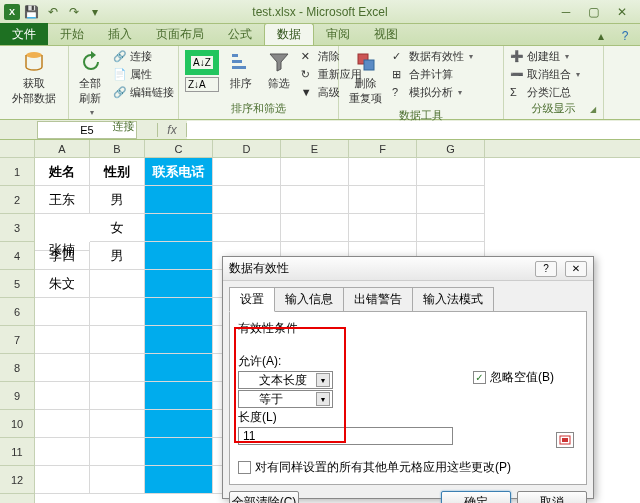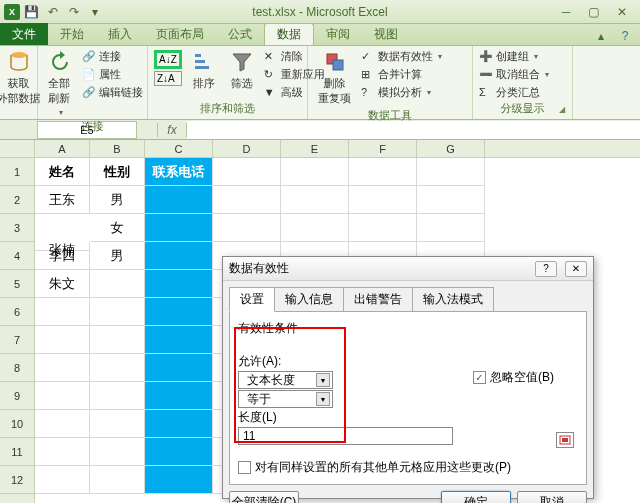--- a/index.html
+++ b/index.html
@@ -53,21 +53,21 @@
   .dialog { position: absolute; left: 222px; top: 256px; width: 372px; height: 243px; background: #f0f0f0; border: 1px solid #888; box-shadow: 2px 2px 8px rgba(0,0,0,0.3); }
   .dlg-title { height: 24px; background: linear-gradient(#fdfdfd, #e8e8e8); border-bottom: 1px solid #ccc; display: flex; align-items: center; justify-content: space-between; padding: 0 6px; font-size: 12px; }
   .dlg-title-right { display: flex; gap: 8px; }
   .dlg-cbtn { width: 22px; height: 16px; border: 1px solid #aaa; border-radius: 2px; display: flex; align-items: center; justify-content: center; font-size: 10px; cursor: pointer; background: #f8f8f8; }
   .dlg-tabs { display: flex; margin: 6px 6px 0 6px; }
   .dlg-tab { padding: 3px 10px; font-size: 12px; border: 1px solid #aaa; background: #f0f0f0; cursor: pointer; margin-right: -1px; }
   .dlg-tab.active { background: #fff; border-bottom-color: #fff; position: relative; z-index: 1; }
   .dlg-body { border: 1px solid #aaa; margin: -1px 6px 6px 6px; background: #fff; padding: 8px; height: 174px; position: relative; }
   .field-stack { display: flex; flex-direction: column; gap: 1px; }
   .lbl { font-size: 12px; color: #000; }
-  .combo { width: 95px; height: 18px; border: 1px solid #888; display: flex; align-items: center; justify-content: space-between; padding: 0 2px 0 8px; font-size: 12px; background: #fff; }
+  .combo { width: 95px; height: 18px; border: 1px solid #888; display: flex; align-items: center; justify-content: space-between; padding: 0 2px 0 20px; font-size: 12px; background: #fff; }
   .combo-arrow { width: 14px; height: 14px; background: #e8e8e8; border: 1px solid #999; display: flex; align-items: center; justify-content: center; font-size: 7px; }
   .txt-input { width: 215px; height: 18px; border: 1px solid #888; padding: 0 4px; font-size: 12px; }
   .red-box { position: absolute; border: 2px solid #e80000; pointer-events: none; }
   .chk-row { display: flex; align-items: center; gap: 4px; font-size: 12px; }
   .chk { width: 13px; height: 13px; border: 1px solid #888; background: #fff; display: flex; align-items: center; justify-content: center; font-size: 10px; color: #2a7a2a; }
   .range-picker { position: absolute; right: 12px; top: 120px; width: 18px; height: 16px; border: 1px solid #888; background: #fff; display: flex; align-items: center; justify-content: center; cursor: pointer; }
   .bottom-chk { position: absolute; bottom: 8px; left: 8px; }
   .dlg-btns { display: flex; justify-content: space-between; padding: 0 6px 6px 6px; }
   .dlg-btn { width: 70px; height: 22px; border: 1px solid #888; background: linear-gradient(#fdfdfd,#e0e0e0); font-size: 12px; cursor: pointer; border-radius: 2px; }
   .dlg-btn.default { border-color: #3c7fb1; box-shadow: 0 0 2px #5ca3d6; }
@@ -100,21 +100,21 @@
   <div class="tab active">数据</div>
   <div class="tab">审阅</div>
   <div class="tab">视图</div>
   <div class="ribbon-help">
     <span class="qat-btn" style="color:#4a6d2e;">▴</span>
     <span class="qat-btn" style="color:#2a6fb5;">?</span>
   </div>
 </div>
 
 <div class="ribbon">
-  <div class="ribbon-group" style="width:38px;">
+  <div class="ribbon-group" style="width:69px;">
     <div class="group-body" style="justify-content:center;">
       <div class="big-btn">
         <svg class="ico" viewBox="0 0 24 24">
             <ellipse cx="12" cy="5" rx="8" ry="3" fill="#f0b050"></ellipse>
             <path d="M4 5v12c0 1.6 3.6 3 8 3s8-1.4 8-3V5" fill="none" stroke="#c08020" stroke-width="1.5"></path>
           </svg>
         <span style="white-space:pre; text-align:center;">获取
 外部数据</span>
       </div>
     </div>
@@ -143,21 +143,21 @@
             <span>编辑链接</span>
           </div>
       </div>
     </div>
     <div class="group-label">连接</div>
   </div>
 
   <div class="ribbon-group" style="width:160px;">
     <div class="group-body">
       <div class="col-stack" style="gap:2px; padding:2px;">
-        <span style="font-size:10px;border:3px solid #22c55e;padding:1px 2px;">A↓Z</span>
+        <span style="font-size:10px;border:6px solid #22c55e;padding:1px 2px;">A↓Z</span>
         <span style="font-size:10px;border:1px solid #999;padding:1px 2px;">Z↓A</span>
       </div>
       <div class="big-btn">
         <svg class="ico" viewBox="0 0 24 24">
             <rect x="3" y="4" width="6" height="3" fill="#5b8bc5"></rect>
             <rect x="3" y="10" width="10" height="3" fill="#5b8bc5"></rect>
             <rect x="3" y="16" width="14" height="3" fill="#5b8bc5"></rect>
           </svg>
         <span>排序</span>
       </div>

